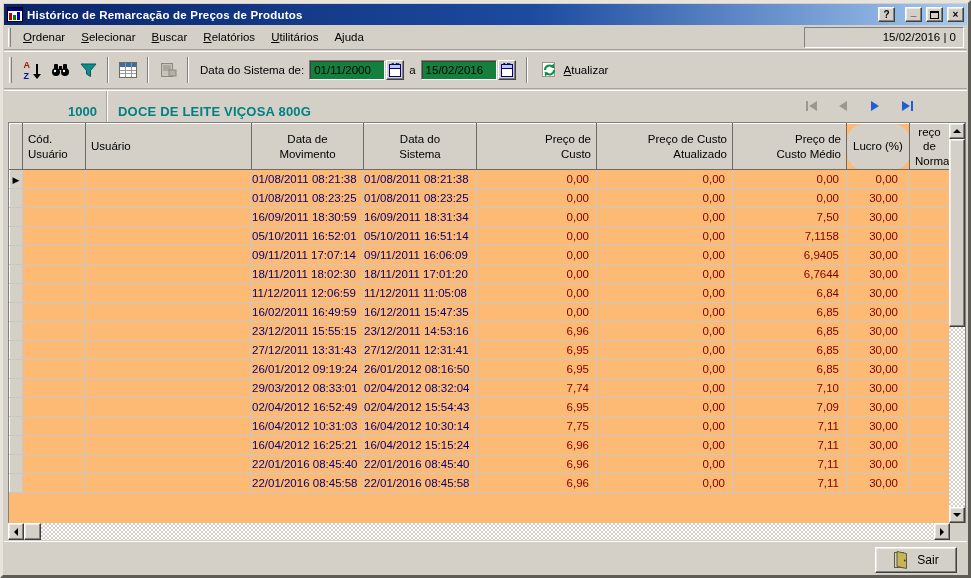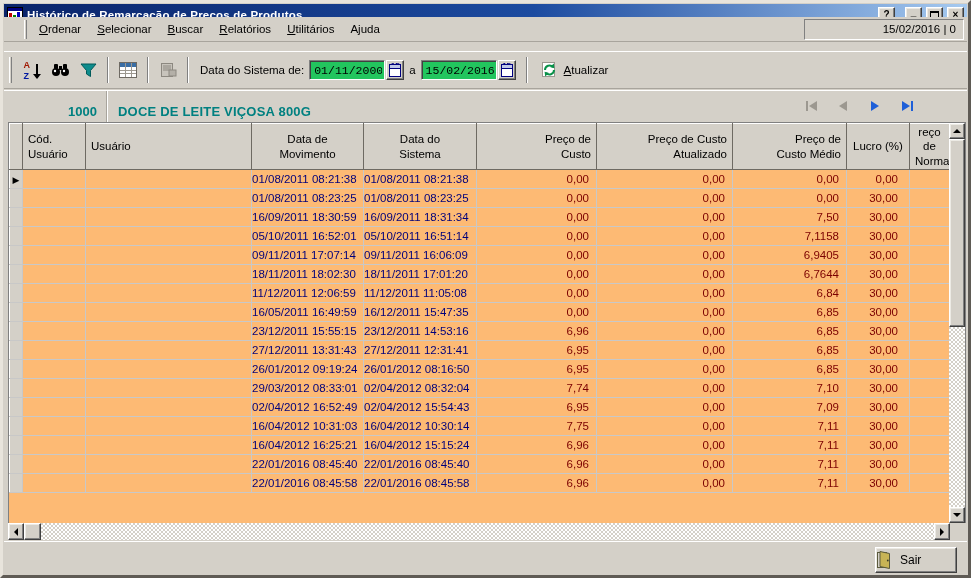--- a/index.html
+++ b/index.html
@@ -24,22 +24,22 @@
     border:1px solid; border-color:#FFFFFF #404040 #404040 #FFFFFF;
     box-shadow:inset -1px -1px 0 #808080, inset 1px 1px 0 #ECEAE4;
     display:flex; align-items:center; justify-content:center;
     font-weight:bold; font-size:10px; line-height:1; color:#000;
   }
   .tb-btn.minb span { position:relative; top:-3px; }
   .tb-gap { width:2px; }
 
   
   .menubar {
-    position:absolute; left:1px; top:14px; right:1px; height:25px;
-    background:#D4D0C8; display:flex; align-items:center; padding-left:20px;
+    position:absolute; left:1px; top:22px; right:1px; height:25px;
+    background:#D4D0C8; display:flex; align-items:center; padding-left:4px;
     border-bottom:1px solid #A8A49C;
   }
   .menu-grip { width:3px; height:19px; border-left:1px solid #fff; border-right:1px solid #808080; margin-right:4px; }
   .menu-item { padding:4px 8px; white-space:nowrap; font-size:11.5px; }
   .menu-item u { text-decoration:underline; }
   .mdate {
     position:absolute; right:3px; top:2px; width:160px; height:21px;
     background:#D4D0C8; border:1px solid; border-color:#808080 #FFFFFF #FFFFFF #808080;
     text-align:right; line-height:19px; padding-right:7px; font-size:11.5px;
   }
@@ -55,24 +55,24 @@
   .tool-sep { width:2px; height:26px; border-left:1px solid #808080; border-right:1px solid #fff; margin:0 5px; }
 
   .ico-sort { position:relative; width:17px; height:17px; }
   .ico-sort .sa { position:absolute; left:0; top:-2px; font-size:9px; font-weight:bold; color:#A01800; }
   .ico-sort .sz { position:absolute; left:0; bottom:-2px; font-size:9px; font-weight:bold; color:#0018A0; }
   .ico-sort .stem { position:absolute; right:3px; top:2px; width:2px; height:10px; background:#000; }
   .ico-sort .head { position:absolute; right:0; bottom:0; width:0; height:0; border-left:4px solid transparent; border-right:4px solid transparent; border-top:5px solid #000; }
 
   .datebox-label { margin:0 5px 0 6px; white-space:nowrap; font-size:11.5px; }
   .datefield {
-    width:76px; height:20px; background:#22c55e;
+    width:76px; height:20px; background:#15803d;
     border:1px solid; border-color:#808080 #FFFFFF #FFFFFF #808080;
     box-shadow:inset 1px 1px 0 #404040;
-    font-family:Liberation Mono, monospace; font-size:11.5px; padding:0 2px 0 4px; color:#000;
+    font-family:Liberation Sans, sans-serif; font-size:11.5px; padding:0 2px 0 4px; color:#000;
   }
   .calbtn {
     width:18px; height:20px; background:#D4D0C8; margin-left:1px;
     border:1px solid; border-color:#FFFFFF #404040 #404040 #FFFFFF;
     box-shadow:inset -1px -1px 0 #808080;
     display:flex; align-items:center; justify-content:center;
   }
   .calbtn .cal { width:12px; height:13px; background:#fff; border:1px solid #000080; font-size:8px; font-weight:bold; color:#000080; display:flex; align-items:flex-end; justify-content:center; line-height:1; padding-bottom:6px; position:relative; }
   .calbtn .cal::before { content:""; position:absolute; left:0; top:0; right:0; height:3px; background:#C0C8E8; border-bottom:1px solid #000080; }
   .conj { margin:0 5px; font-size:11.5px; }
@@ -137,21 +137,21 @@
   .hscroll .sb-thumb { width:17px; height:17px; flex:none; }
   .hscroll .track { flex:1; }
   .hscroll .corner { width:16px; height:17px; background:#D4D0C8; flex:none; }
 
   
   .bottombar { position:absolute; left:1px; right:1px; top:538px; height:34px; background:#D4D0C8; border-top:1px solid #fff; }
   .exit-btn {
     position:absolute; right:10px; top:5px; width:82px; height:26px;
     background:#D4D0C8; border:1px solid; border-color:#FFFFFF #404040 #404040 #FFFFFF;
     box-shadow:inset -1px -1px 0 #808080, inset 1px 1px 0 #ECEAE4;
-    display:flex; align-items:center; justify-content:flex-start; gap:8px; font-size:12px;
+    display:flex; align-items:center; justify-content:center; gap:8px; font-size:12px;
   }
 
   svg { display:block; }
 </style>
 </head>
 <body>
 
 <div class="window">
 
   <div class="titlebar">
@@ -311,21 +311,21 @@
             <th style="text-align: center;">Data de
 Movimento</th>
             <th style="">Data do
 Sistema</th>
             <th style="text-align: right;">Preço de
 Custo</th>
             <th style="text-align: right;">Preço de Custo
 Atualizado</th>
             <th style="text-align: right;">Preço de
 Custo Médio</th>
-            <th style="text-align: center;">Lucro (%)</th>
+            <th style="text-align: center; border-radius: 17px;">Lucro (%)</th>
             <th style="">reço de
 Normal</th>
           </tr>
         </thead>
       <tbody>
           <tr>
             <td class="c-sel"><span class="arr">▶</span></td>
             <td></td>
             <td></td>
             <td class="c-date">01/08/2011 08:21:38</td>
@@ -405,21 +405,21 @@
             <td class="c-num">0,00</td>
             <td class="c-num">0,00</td>
             <td class="c-num">6,84</td>
             <td class="c-lucro">30,00</td>
             <td></td>
           </tr>
           <tr>
             <td class="c-sel"></td>
             <td></td>
             <td></td>
-            <td class="c-date">16/05/2011 16:49:59</td>
+            <td class="c-date">16/02/2011 16:49:59</td>
             <td class="c-date">16/12/2011 15:47:35</td>
             <td class="c-num">0,00</td>
             <td class="c-num">0,00</td>
             <td class="c-num">6,85</td>
             <td class="c-lucro">30,00</td>
             <td></td>
           </tr>
           <tr>
             <td class="c-sel"></td>
             <td></td>

